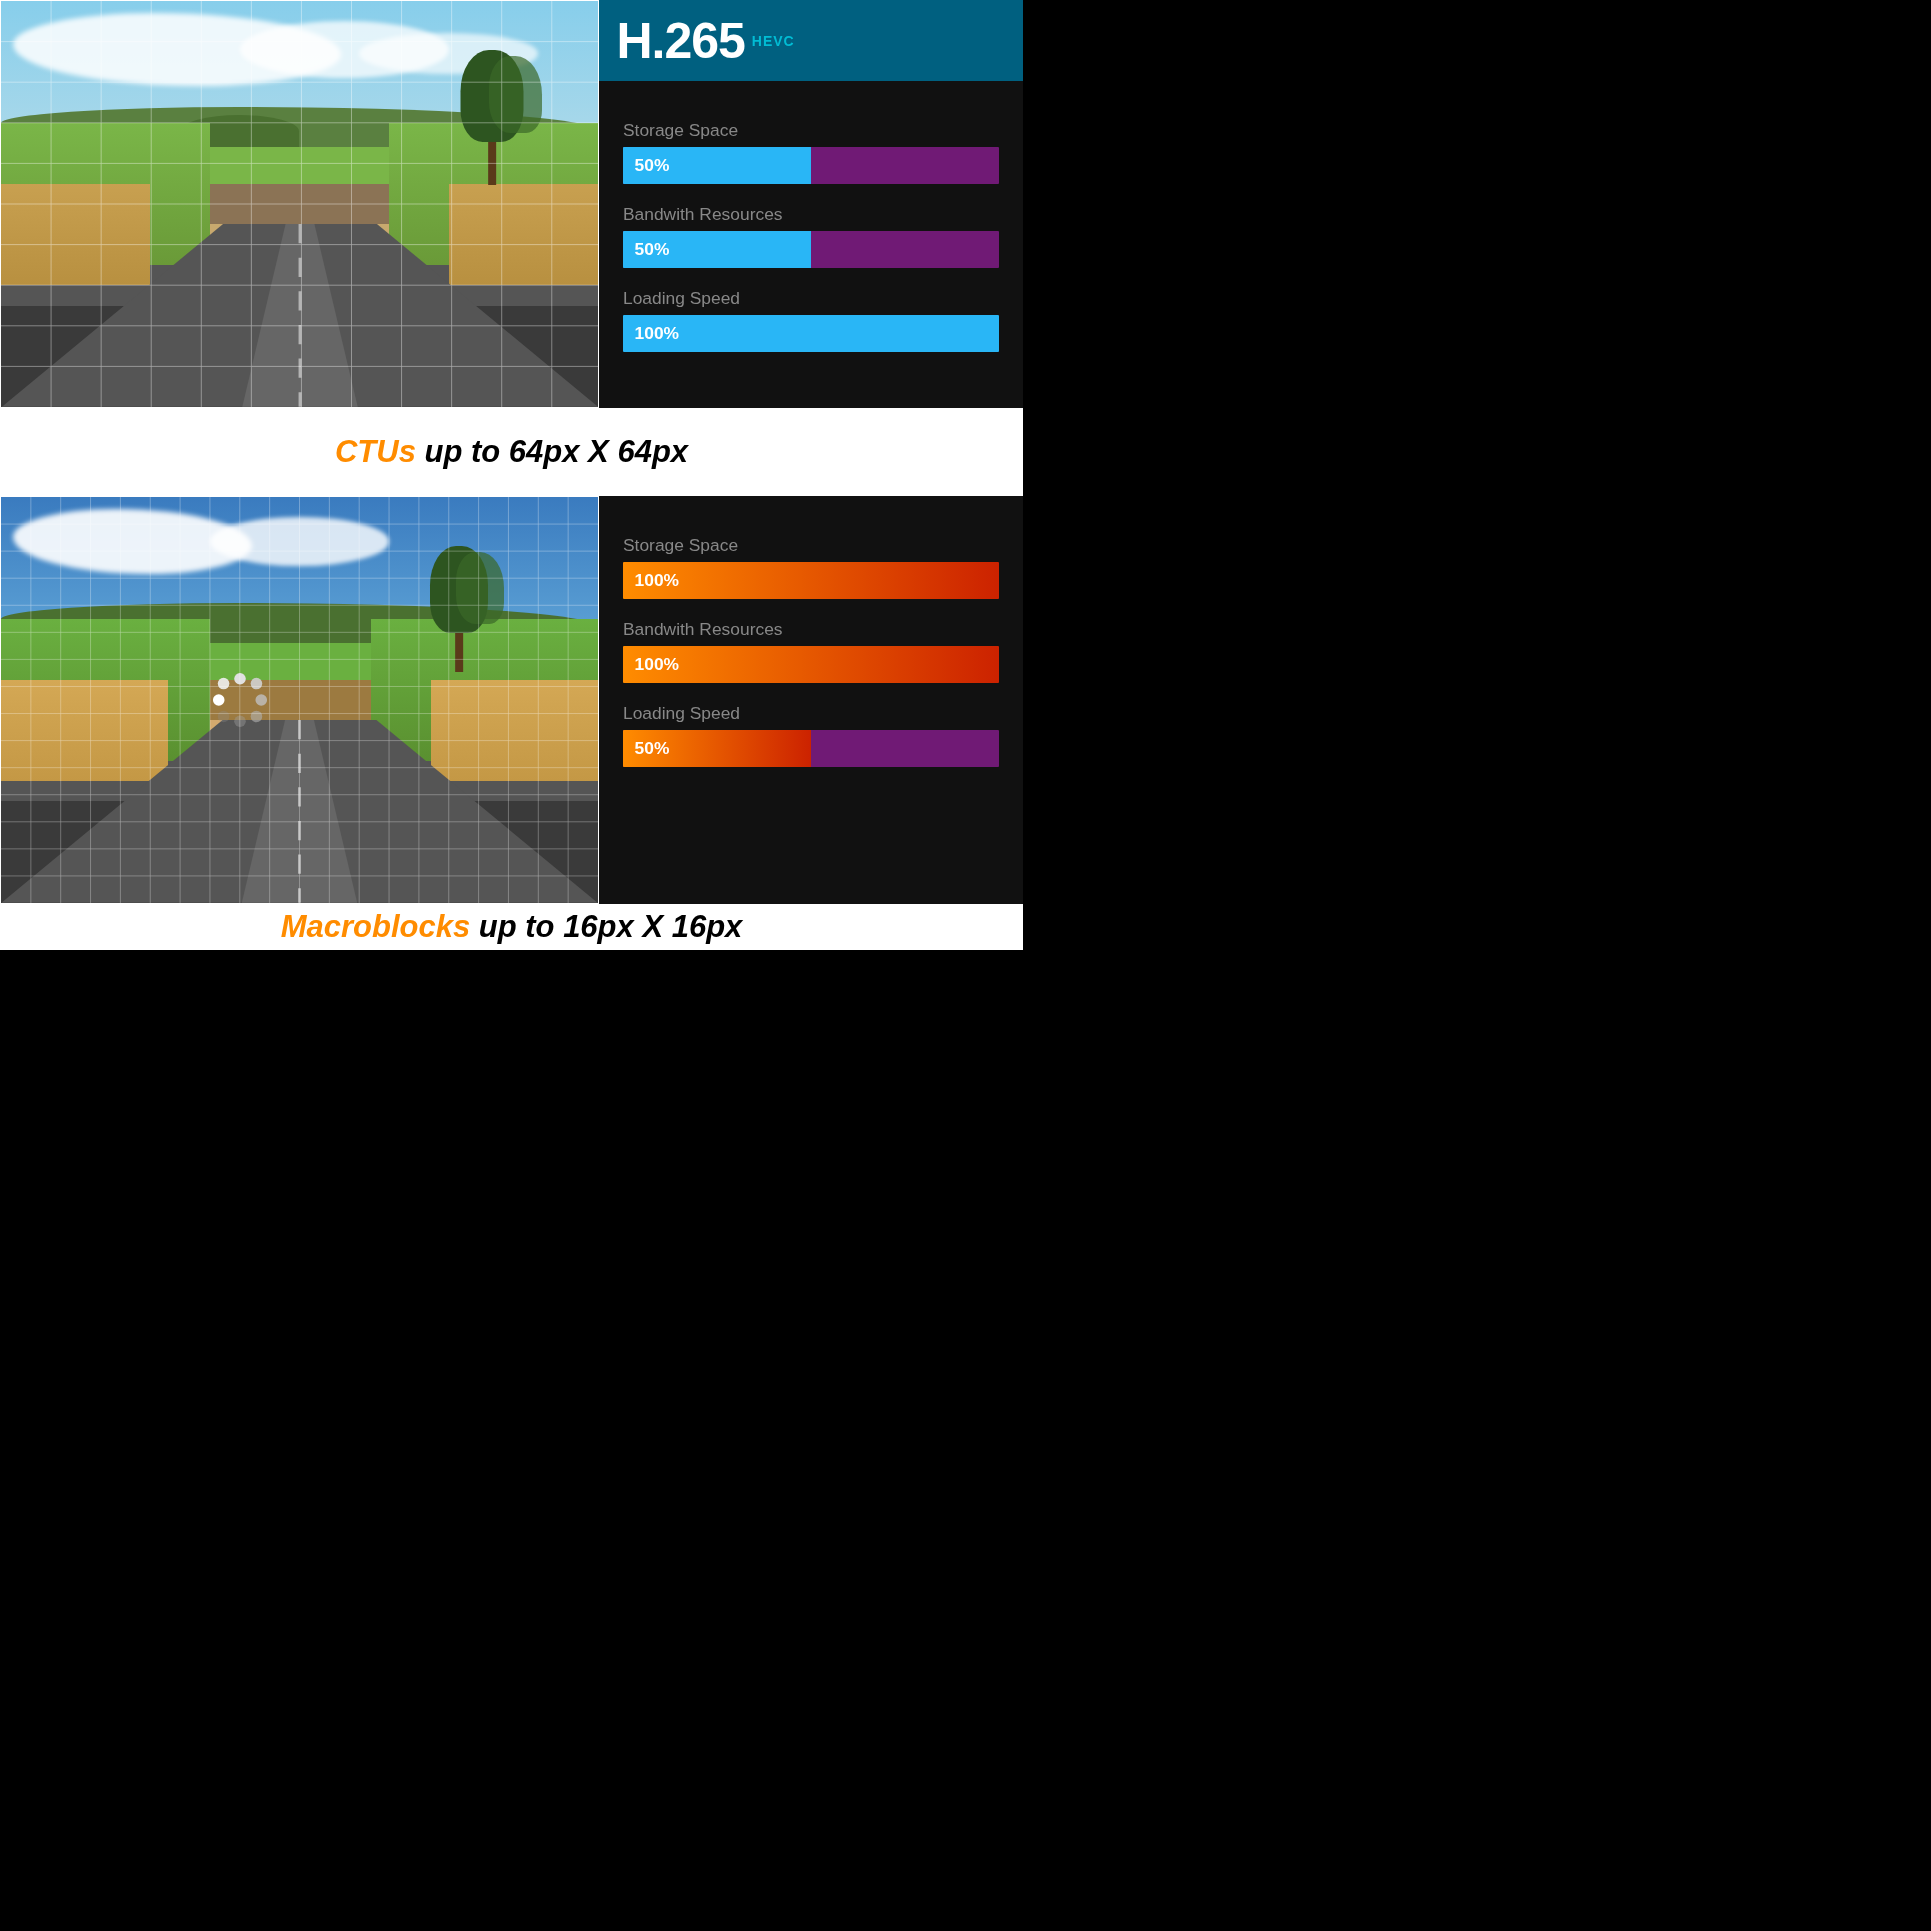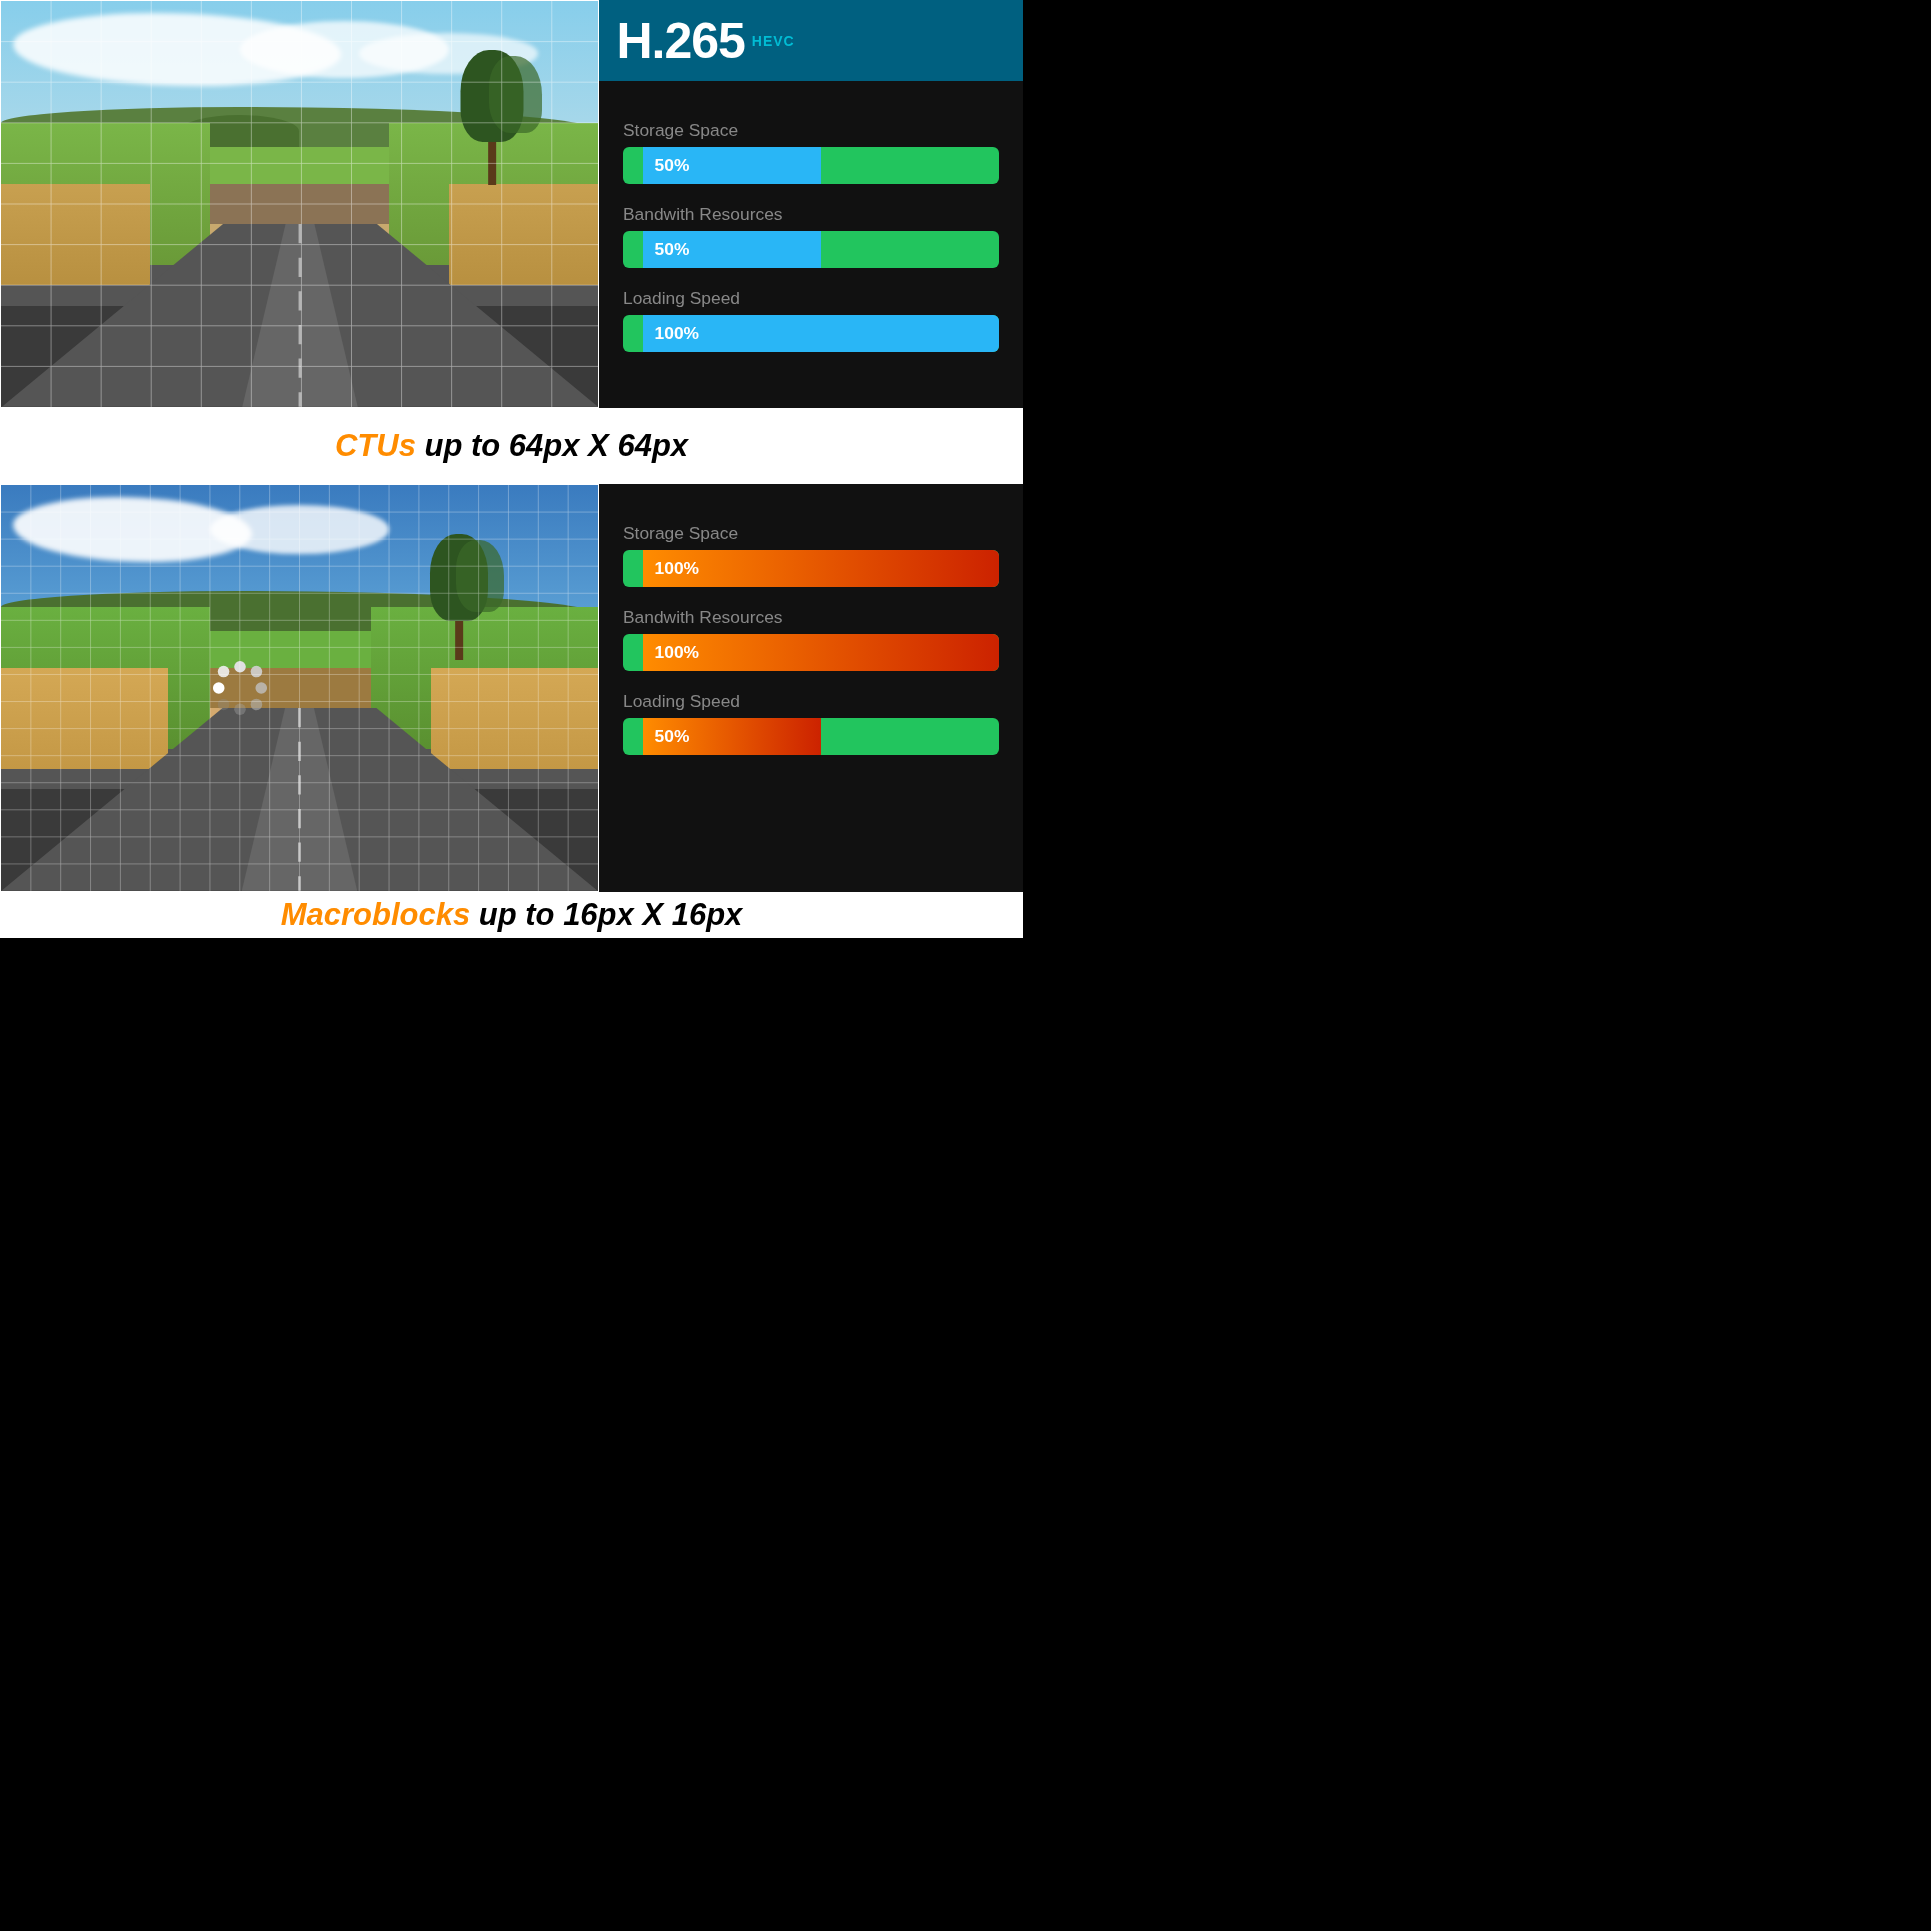--- a/index.html
+++ b/index.html
@@ -121,25 +121,24 @@
       color: #888;
       font-weight: 400;
       margin-bottom: 5.8px;
       margin-top: 20px;
       font-family: Arial, sans-serif;
     }
 
     .bar-container {
       width: 100%;
       height: 37px;
-      background: #22c55e;
-      border-radius: 6px;
+      background: #701a75;
+      border-radius: 1px;
       overflow: hidden;
       position: relative;
-      padding-left: 20px;
     }
 
     .bar-fill {
       height: 100%;
       display: flex;
       align-items: center;
       padding-left: 11.6px;
       font-size: 17.4px;
       font-weight: 700;
       color: #fff;
@@ -159,21 +158,21 @@
       background: linear-gradient(90deg, #ff8c00, #cc2200);
     }
     .bar-orange-50 {
       width: 50%;
       background: linear-gradient(90deg, #ff8c00, #cc2200);
     }
 
     .divider-section {
       background: #fff;
       text-align: center;
-      padding: 20px 0;
+      padding: 26px 0;
     }
 
     .divider-text {
       font-size: 31px;
       font-weight: 900;
       color: #000;
       font-style: italic;
       font-family: 'Arial Black', Arial, sans-serif;
     }
 

